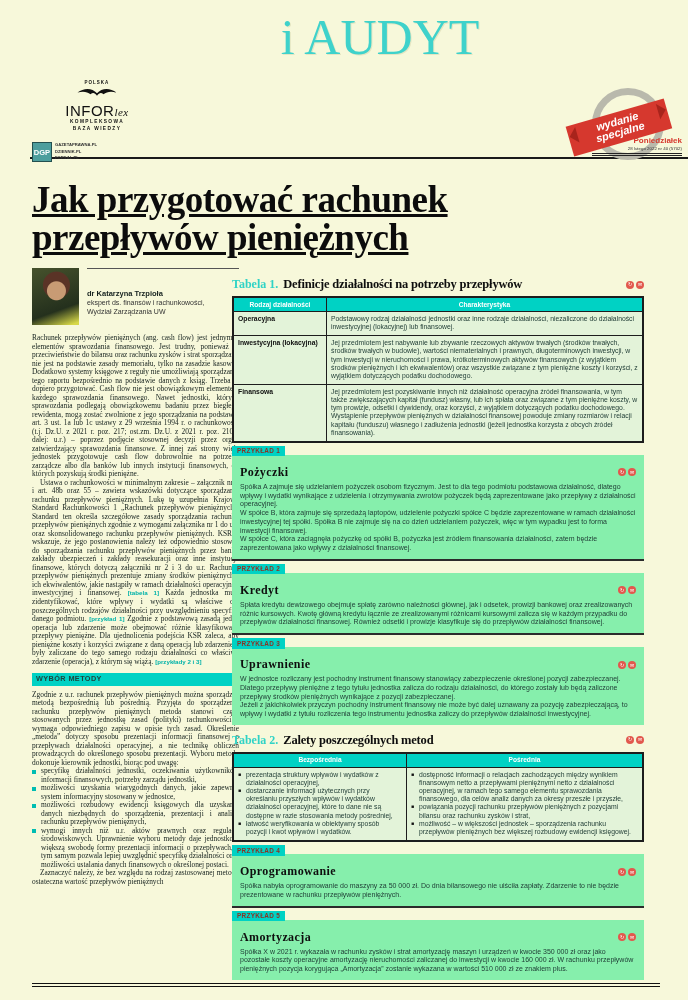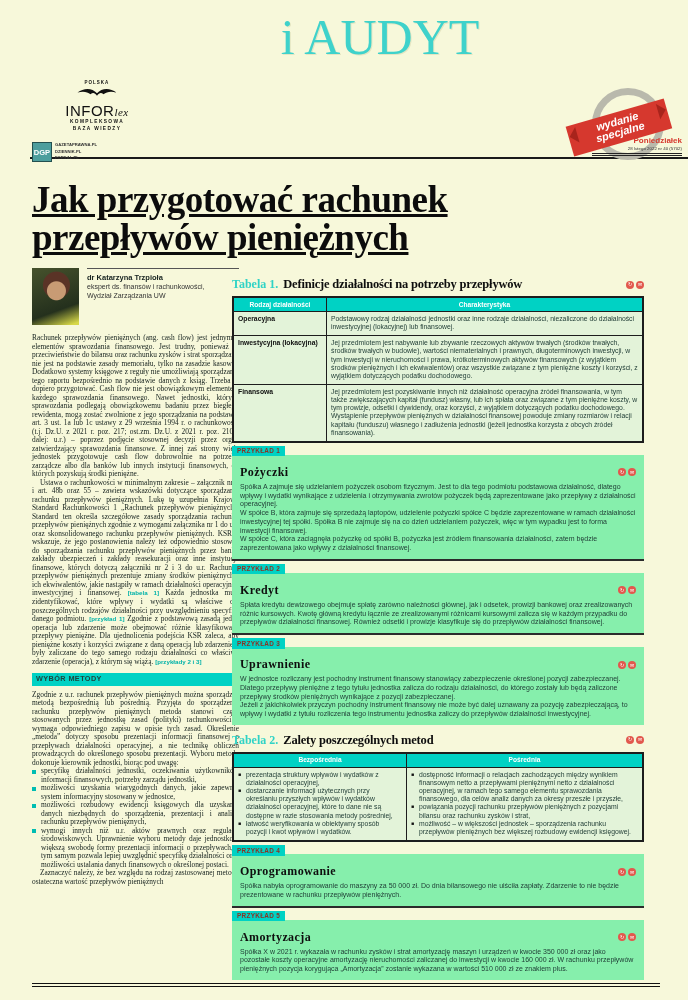--- a/index.html
+++ b/index.html
@@ -48,21 +48,21 @@
   
   .col-left { position:absolute; left:32px; top:268px; width:207px; }
   .col-right { position:absolute; left:232px; top:274px; width:412px; height:706px; overflow:hidden; }
 
   .author { display:flex; gap:8px; margin-bottom:9px; }
   .author-photo { width:47px; height:57px; flex:none;
      background:
        radial-gradient(circle at 52% 40%, #c89b74 0 9px, rgba(0,0,0,0) 10px),
        radial-gradient(circle at 52% 30%, #5a3326 0 13px, rgba(0,0,0,0) 14px),
        linear-gradient(160deg, #46522c, #24301d 70%, #d7d847 96%); }
-  .author-info { flex:1; border-top:1px solid #555; padding-top:4px; }
+  .author-info { flex:1; border-top:1px solid #555; padding-top:20px; }
   .author-name { font-weight:bold; font-size:7.5px; }
   .author-role { font-size:7px; color:#333; line-height:1.3; }
 
   .body-text { font-family:"Liberation Serif", serif; font-size:7.4px; line-height:1.15;
                text-align:justify; color:#14201d; }
   .body-text p { margin:0; }
   .body-text p.indent { text-indent:8px; }
   .ref { color:#00b2a9; font-weight:bold; font-size:6.2px; font-family:"Liberation Sans", sans-serif; }
 
   .section-bar { background:#00d2c4; color:#1c443e; font-weight:bold; font-size:7.3px;

